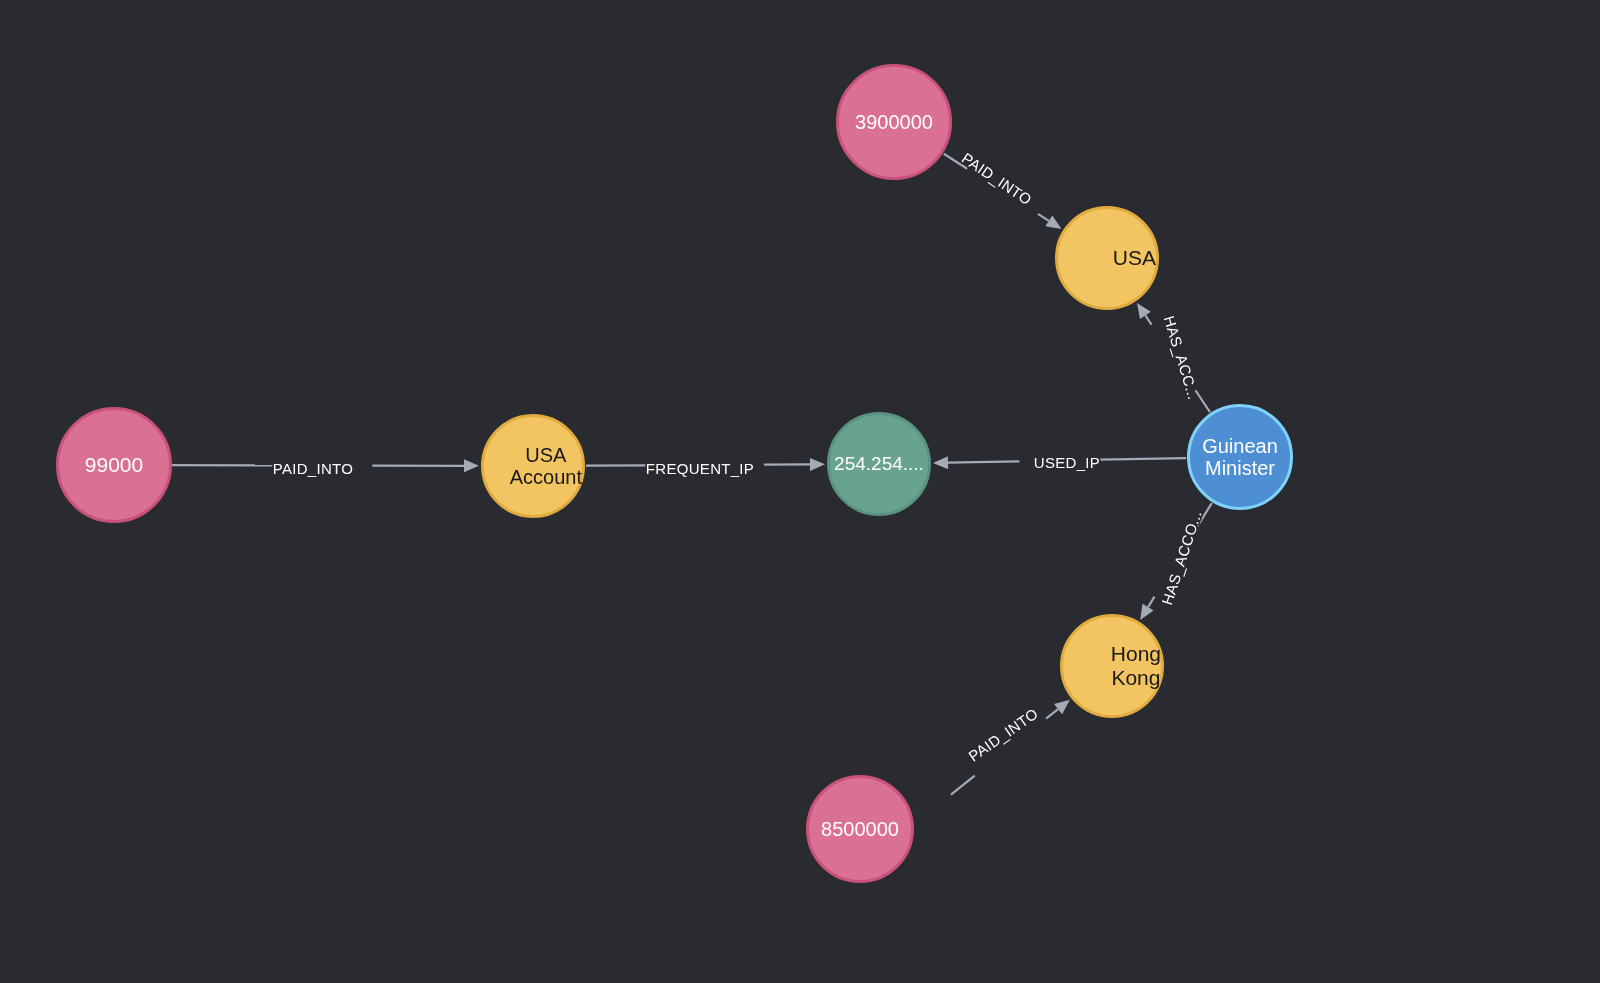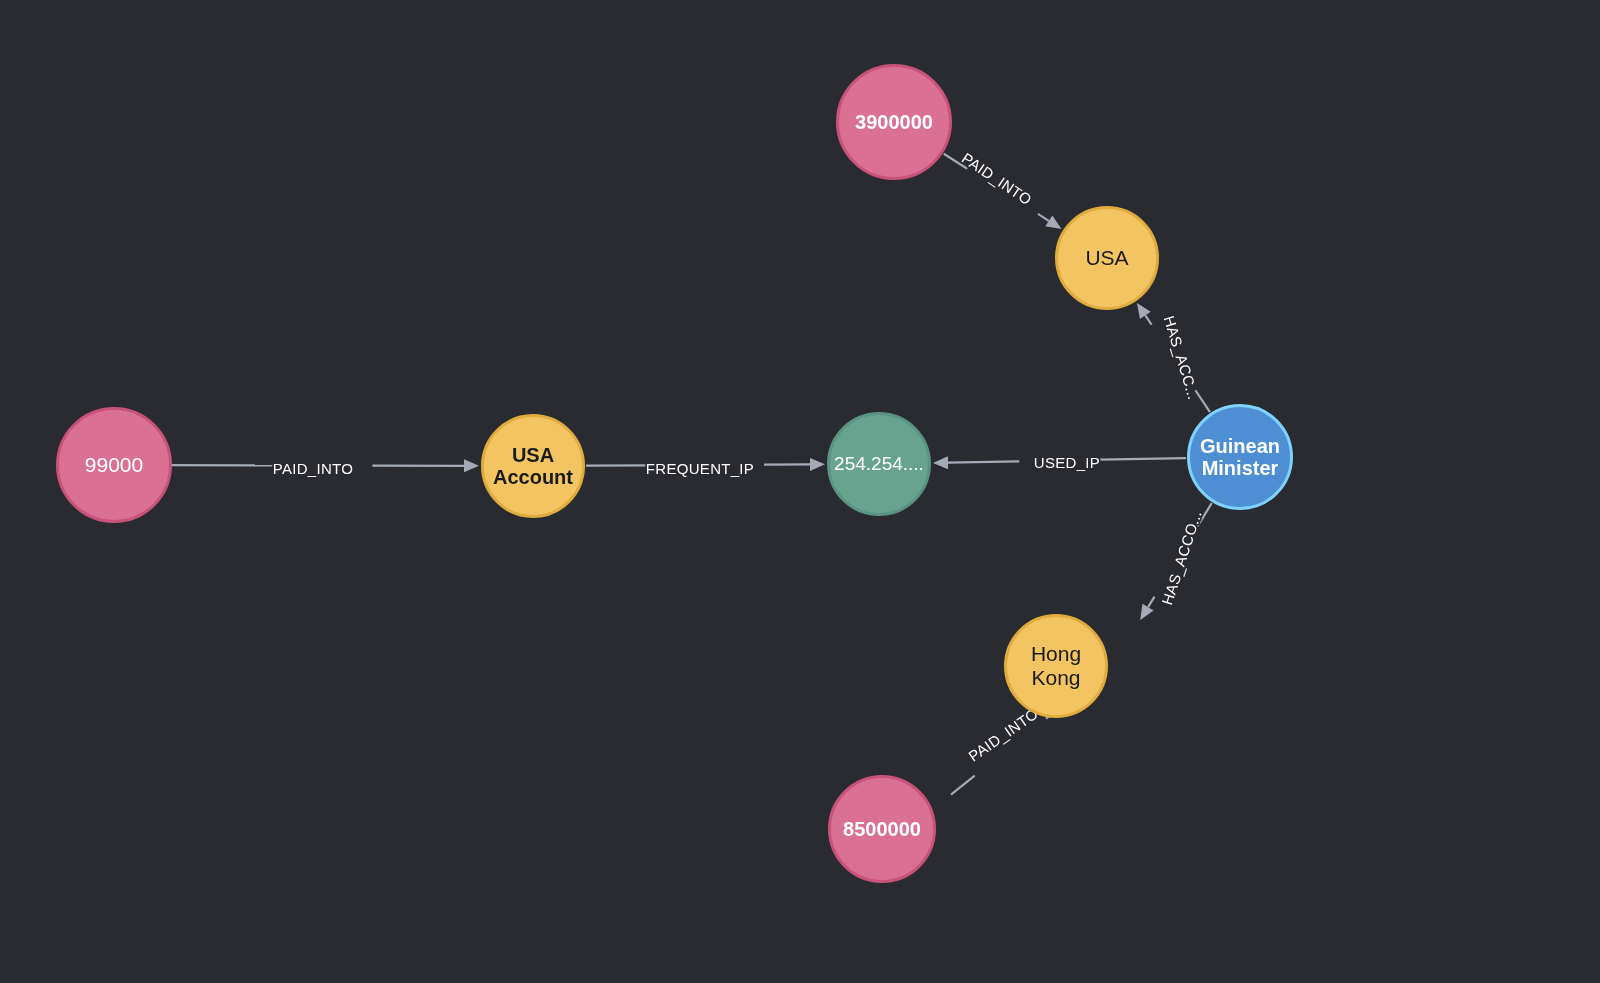--- a/index.html
+++ b/index.html
@@ -63,33 +63,34 @@
   }
   .node-pink {
     background: #da7194;
     border: 3px solid #c9527a;
     color: #ffffff;
   }
   .node-yellow {
     background: #f3c462;
     border: 3px solid #e0ac3d;
     color: #1a1a1a;
+    justify-content: flex-end;
   }
   .node-green {
     background: #68a390;
     border: 3px solid #5b9382;
     color: #ffffff;
   }
   .node-blue {
     background: #4e8fd4;
     border: 3px solid #7dd3fc;
     color: #ffffff;
   }
   .node-label.size-lg { font-size: 21px; }
-  .node-label.size-md { font-size: 20px; font-weight: bold; }
+  .node-label.size-md { font-size: 20px; }
   .node-label.size-sm { font-size: 19px; }
   .node-label.overflow {
     position: relative;
     z-index: 5;
   }
 </style>
 </head>
 <body>
 
 <div id="graph-canvas">
@@ -143,30 +144,30 @@
       </g>
   </svg>
 
   <div id="nodes-group">
       <div class="node node-pink" style="left: 56px; top: 407px; width: 116px; height: 116px;">
         <span class="node-label size-lg">99000</span>
       </div>
       <div class="node node-pink" style="left: 836px; top: 64px; width: 116px; height: 116px;">
         <span class="node-label size-md">3900000</span>
       </div>
-      <div class="node node-pink" style="left: 828px; top: 775px; width: 108px; height: 108px;">
+      <div class="node node-pink" style="left: 806px; top: 775px; width: 108px; height: 108px;">
         <span class="node-label size-md">8500000</span>
       </div>
       <div class="node node-yellow" style="left: 481px; top: 414px; width: 104px; height: 104px;">
         <span class="node-label size-md">USA<br>Account</span>
       </div>
       <div class="node node-yellow" style="left: 1055px; top: 206px; width: 104px; height: 104px;">
         <span class="node-label size-lg">USA</span>
       </div>
-      <div class="node node-yellow" style="left: 1004px; top: 614px; width: 104px; height: 104px;">
+      <div class="node node-yellow" style="left: 1060px; top: 614px; width: 104px; height: 104px;">
         <span class="node-label size-lg">Hong<br>Kong</span>
       </div>
       <div class="node node-green" style="left: 827px; top: 412px; width: 104px; height: 104px;">
         <span class="node-label size-sm overflow">254.254....</span>
       </div>
       <div class="node node-blue" style="left: 1187px; top: 404px; width: 106px; height: 106px;">
         <span class="node-label size-md">Guinean<br>Minister</span>
       </div>
     </div>
 

